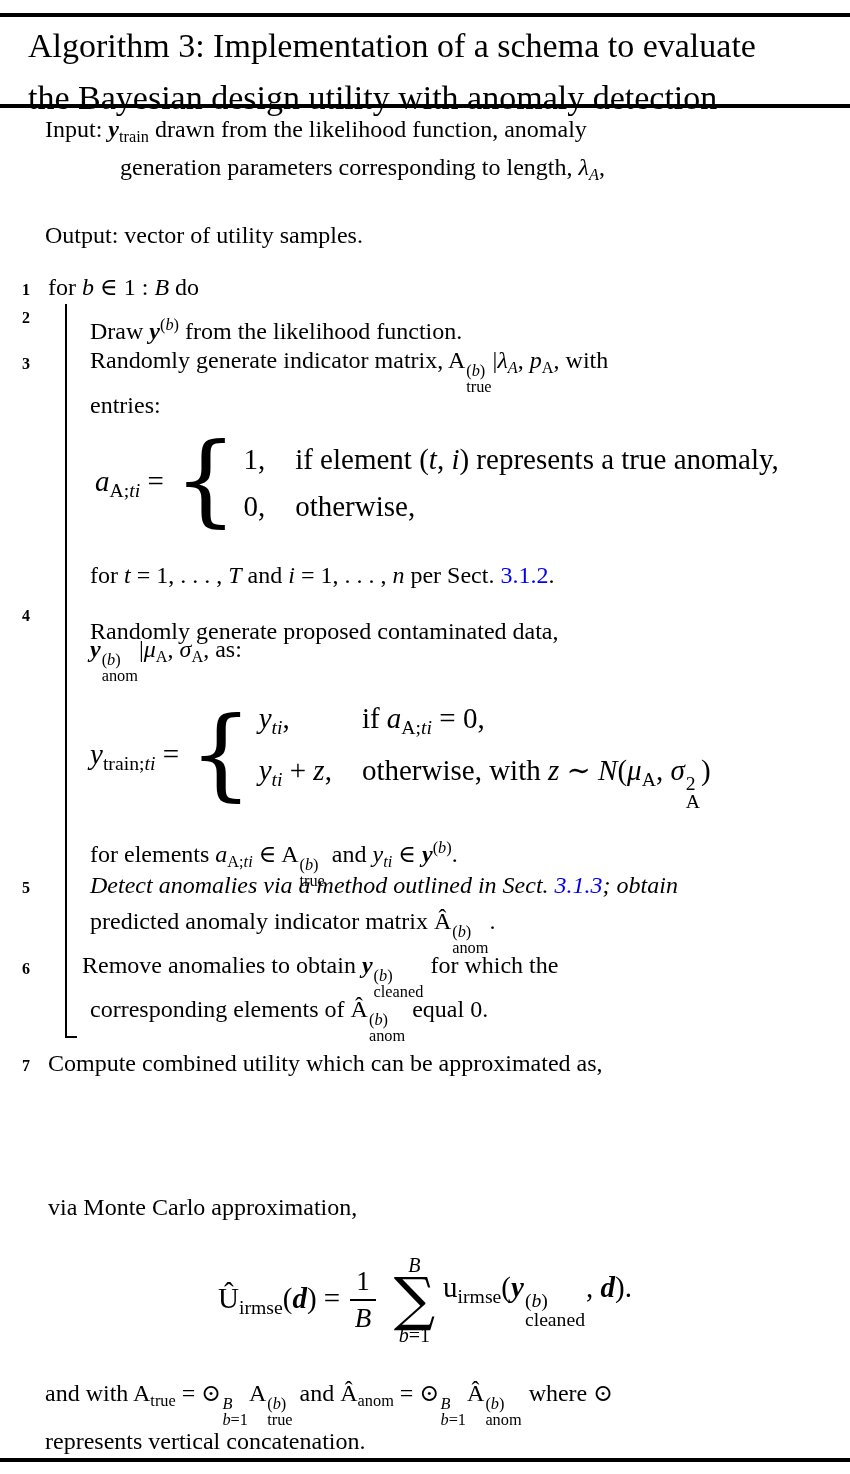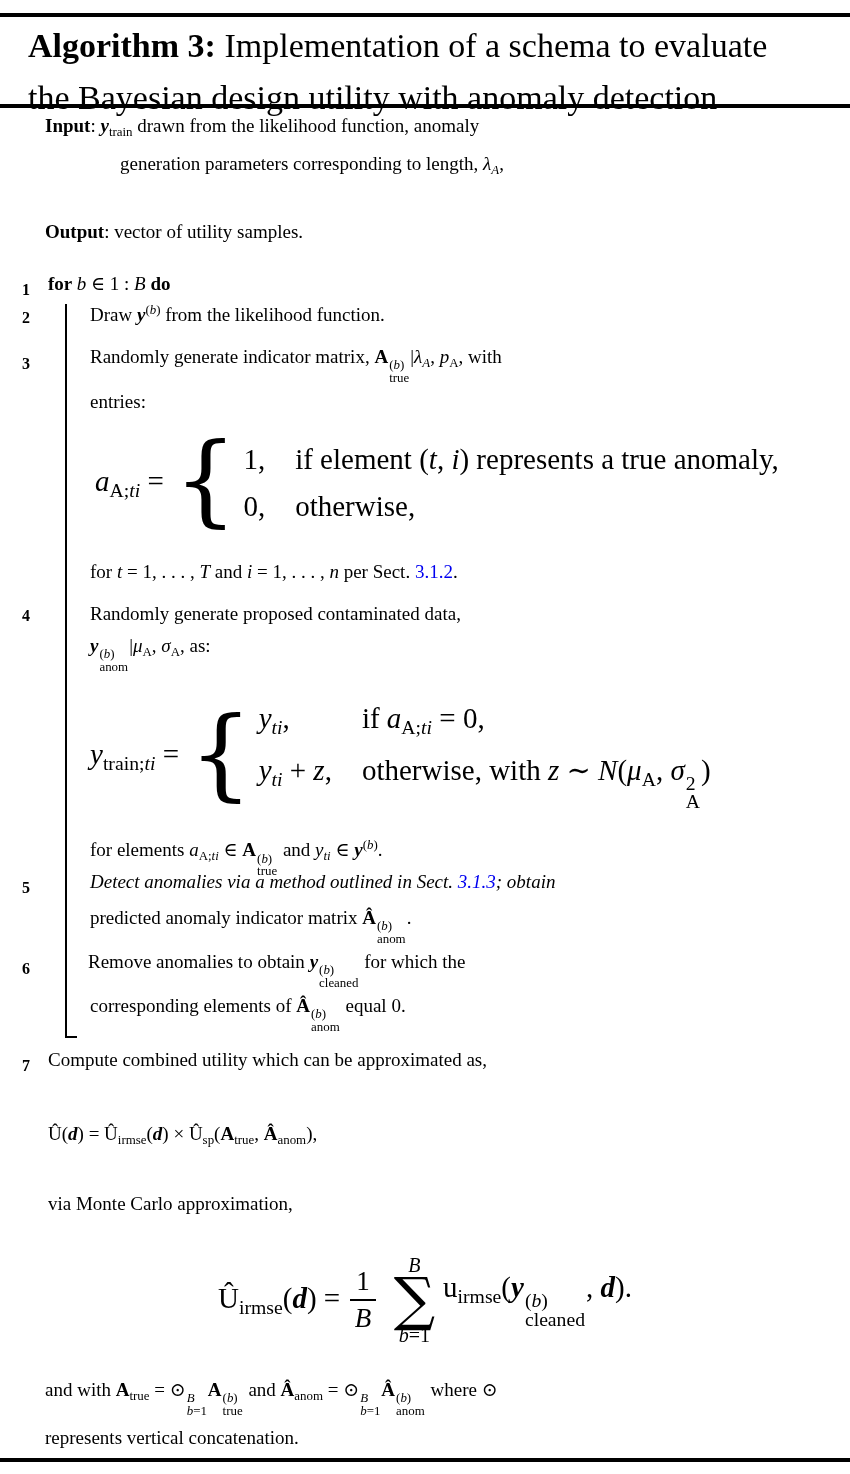--- a/index.html
+++ b/index.html
@@ -6,25 +6,25 @@
   body{
     width:850px;height:1474px;
     font-family:"Liberation Serif","DejaVu Serif",serif;
     color:var(--text,#000);
     background:#fff;
   }
   .page{position:relative;width:850px;height:1474px;background:var(--background,#fff);overflow:hidden;}
   .rule{position:absolute;left:0;width:850px;background:var(--rule,#000);}
   .vbar{position:absolute;width:2px;background:var(--rule,#000);}
   .vfoot{position:absolute;width:12px;height:2px;background:var(--rule,#000);}
-  .line{position:absolute;font-size:19px;line-height:1.3;white-space:nowrap;}
+  .line{position:absolute;font-size:24px;line-height:1.3;white-space:nowrap;}
   .cap{font-size:34px;}
   .lnum{position:absolute;left:8px;width:22px;text-align:right;font-size:16px;font-weight:bold;white-space:nowrap;}
   .it{font-style:italic;}
-  .bf{font-weight:bold;}
+  .bf{font-weight:normal;}
   .bfit{font-weight:bold;font-style:italic;}
   .sub{font-size:68%;vertical-align:-0.3em;}
   .sup{font-size:68%;vertical-align:0.55em;}
   .link{color:var(--link,#0000f0);cursor:pointer;}
   .ss{display:inline-flex;flex-direction:column;align-items:flex-start;font-size:68%;line-height:0.95;vertical-align:-0.5em;padding:0 1px;}
   .ss .ss-t, .ss .ss-b{display:block;white-space:nowrap;}
   .cases{position:absolute;display:flex;align-items:center;font-size:29px;white-space:nowrap;}
   .clhs{margin-right:8px;}
   .brace{font-size:100px;line-height:1;font-weight:400;font-family:"DejaVu Serif",serif;margin:-6px 6px 0 2px;}
   .crows{display:grid;grid-template-columns:max-content max-content;column-gap:30px;row-gap:14px;align-items:baseline;}
@@ -52,21 +52,21 @@
   <div class="line" style="top:152px;left:120px;"><span>generation parameters corresponding to length, </span><span class="it">λ</span><span class="sub it">A</span><span>,</span></div>
   <div class="line" style="top:220px;left:45px;"><span class="bf">Output</span><span>: vector of utility samples.</span></div>
 
   <div class="lnum" style="top:281px;">1</div>
   <div class="line" style="top:272px;left:48px;"><span class="bf">for </span><span class="it">b</span><span> ∈ 1 : </span><span class="it">B</span><span class="bf"> do</span></div>
 
   <div class="vbar" style="left:65px;top:304px;height:734px;"></div>
   <div class="vfoot" style="left:65px;top:1036px;"></div>
 
   <div class="lnum" style="top:309px;">2</div>
-  <div class="line" style="top:302px;left:90px;"><span>Draw </span><span class="bfit">y</span><span class="sup">(</span><span class="sup it">b</span><span class="sup">)</span><span> from the likelihood function.</span></div>
+  <div class="line" style="top:314px;left:90px;"><span>Draw </span><span class="bfit">y</span><span class="sup">(</span><span class="sup it">b</span><span class="sup">)</span><span> from the likelihood function.</span></div>
 
   <div class="lnum" style="top:355px;">3</div>
   <div class="line" style="top:345px;left:90px;"><span>Randomly generate indicator matrix, </span><span class="bf">A</span><span class="ss">
         <span class="ss-t"><span>(</span><span class="it">b</span><span>)</span></span>
         <span class="ss-b"><span>true</span></span>
       </span><span>|</span><span class="it">λ</span><span class="sub it">A</span><span>, </span><span class="it">p</span><span class="sub">A</span><span>, with</span></div>
   <div class="line" style="top:390px;left:90px;"><span>entries:</span></div>
 
   <div class="cases" style="top:436px;left:95px;">
     <span class="clhs"><span class="it">a</span><span class="sub">A;</span><span class="sub it">ti</span><span> =</span></span>
@@ -75,21 +75,21 @@
       <span><span>1,</span></span>
       <span><span>if element (</span><span class="it">t</span><span>, </span><span class="it">i</span><span>) represents a true anomaly,</span></span>
       <span><span>0,</span></span>
       <span><span>otherwise,</span></span>
     </span>
   </div>
 
   <div class="line" style="top:560px;left:90px;"><span>for </span><span class="it">t</span><span> = 1, . . . , </span><span class="it">T</span><span> and </span><span class="it">i</span><span> = 1, . . . , </span><span class="it">n</span><span> per Sect. </span><span class="link">3.1.2</span><span>.</span></div>
 
   <div class="lnum" style="top:607px;">4</div>
-  <div class="line" style="top:602px;left:90px;"><span>Randomly generate proposed contaminated data,</span></div>
+  <div class="line" style="top:616px;left:90px;"><span>Randomly generate proposed contaminated data,</span></div>
   <div class="line" style="top:634px;left:90px;"><span class="bfit">y</span><span class="ss">
         <span class="ss-t"><span>(</span><span class="it">b</span><span>)</span></span>
         <span class="ss-b"><span>anom</span></span>
       </span><span>|</span><span class="it">μ</span><span class="sub">A</span><span>, </span><span class="it">σ</span><span class="sub">A</span><span>, as:</span></div>
 
   <div class="cases" style="top:702px;left:90px;">
     <span class="clhs"><span class="it">y</span><span class="sub">train;</span><span class="sub it">ti</span><span> =</span></span>
     <span class="brace">{</span>
     <span class="crows">
       <span><span class="it">y</span><span class="sub it">ti</span><span>,</span></span>
@@ -108,33 +108,32 @@
       </span><span> and </span><span class="it">y</span><span class="sub it">ti</span><span> ∈ </span><span class="bfit">y</span><span class="sup">(</span><span class="sup it">b</span><span class="sup">)</span><span>.</span></div>
 
   <div class="lnum" style="top:879px;">5</div>
   <div class="line" style="top:870px;left:90px;font-style:italic;"><span>Detect anomalies via a method outlined in Sect. </span><span class="link">3.1.3</span><span>; obtain</span></div>
   <div class="line" style="top:906px;left:90px;"><span>predicted anomaly indicator matrix </span><span class="bf">Â</span><span class="ss">
         <span class="ss-t"><span>(</span><span class="it">b</span><span>)</span></span>
         <span class="ss-b"><span>anom</span></span>
       </span><span>.</span></div>
 
   <div class="lnum" style="top:960px;">6</div>
-  <div class="line" style="top:950px;left:88px;"><span>Remove anomalies to obtain </span><span class="bfit">y</span><span class="ss">
+  <div class="line" style="top:950px;left:82px;"><span>Remove anomalies to obtain </span><span class="bfit">y</span><span class="ss">
         <span class="ss-t"><span>(</span><span class="it">b</span><span>)</span></span>
         <span class="ss-b"><span>cleaned</span></span>
       </span><span> for which the</span></div>
   <div class="line" style="top:994px;left:90px;"><span>corresponding elements of </span><span class="bf">Â</span><span class="ss">
         <span class="ss-t"><span>(</span><span class="it">b</span><span>)</span></span>
         <span class="ss-b"><span>anom</span></span>
       </span><span> equal 0.</span></div>
 
   <div class="lnum" style="top:1057px;">7</div>
   <div class="line" style="top:1048px;left:48px;"><span>Compute combined utility which can be approximated as,</span></div>
 
-  <div class="line" style="top:1122px;left:48px;"><span>Û(</span><span class="bfit">d</span><span>) = Û</span><span class="sub">irmse</span><span>(</span><span class="bfit">d</span><span>) × Û</span><span class="sub">sp</span><span>(</span><span class="bf">A</span><span class="sub">true</span><span>, </span><span class="bf">Â</span><span class="sub">anom</span><span>),</span></div>
 
   <div class="line" style="top:1192px;left:48px;"><span>via Monte Carlo approximation,</span></div>
 
   <div class="eq2wrap">
     <span><span>Û</span><span class="sub">irmse</span><span>(</span><span class="bfit">d</span><span>) =</span></span>
     <span class="frac">
       <span class="num"><span>1</span></span>
       <span class="den"><span class="it">B</span></span>
     </span>
     <span class="bigop">

